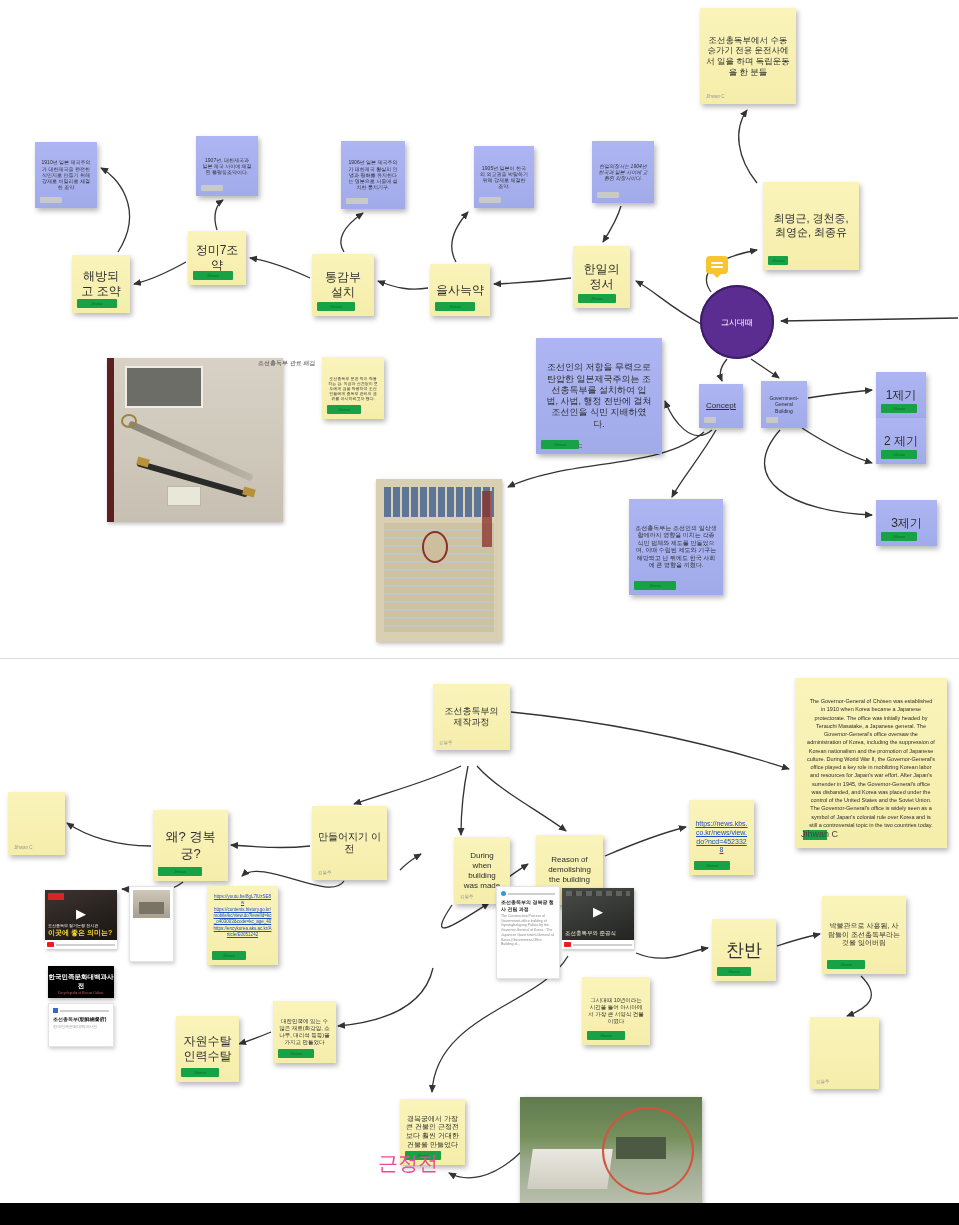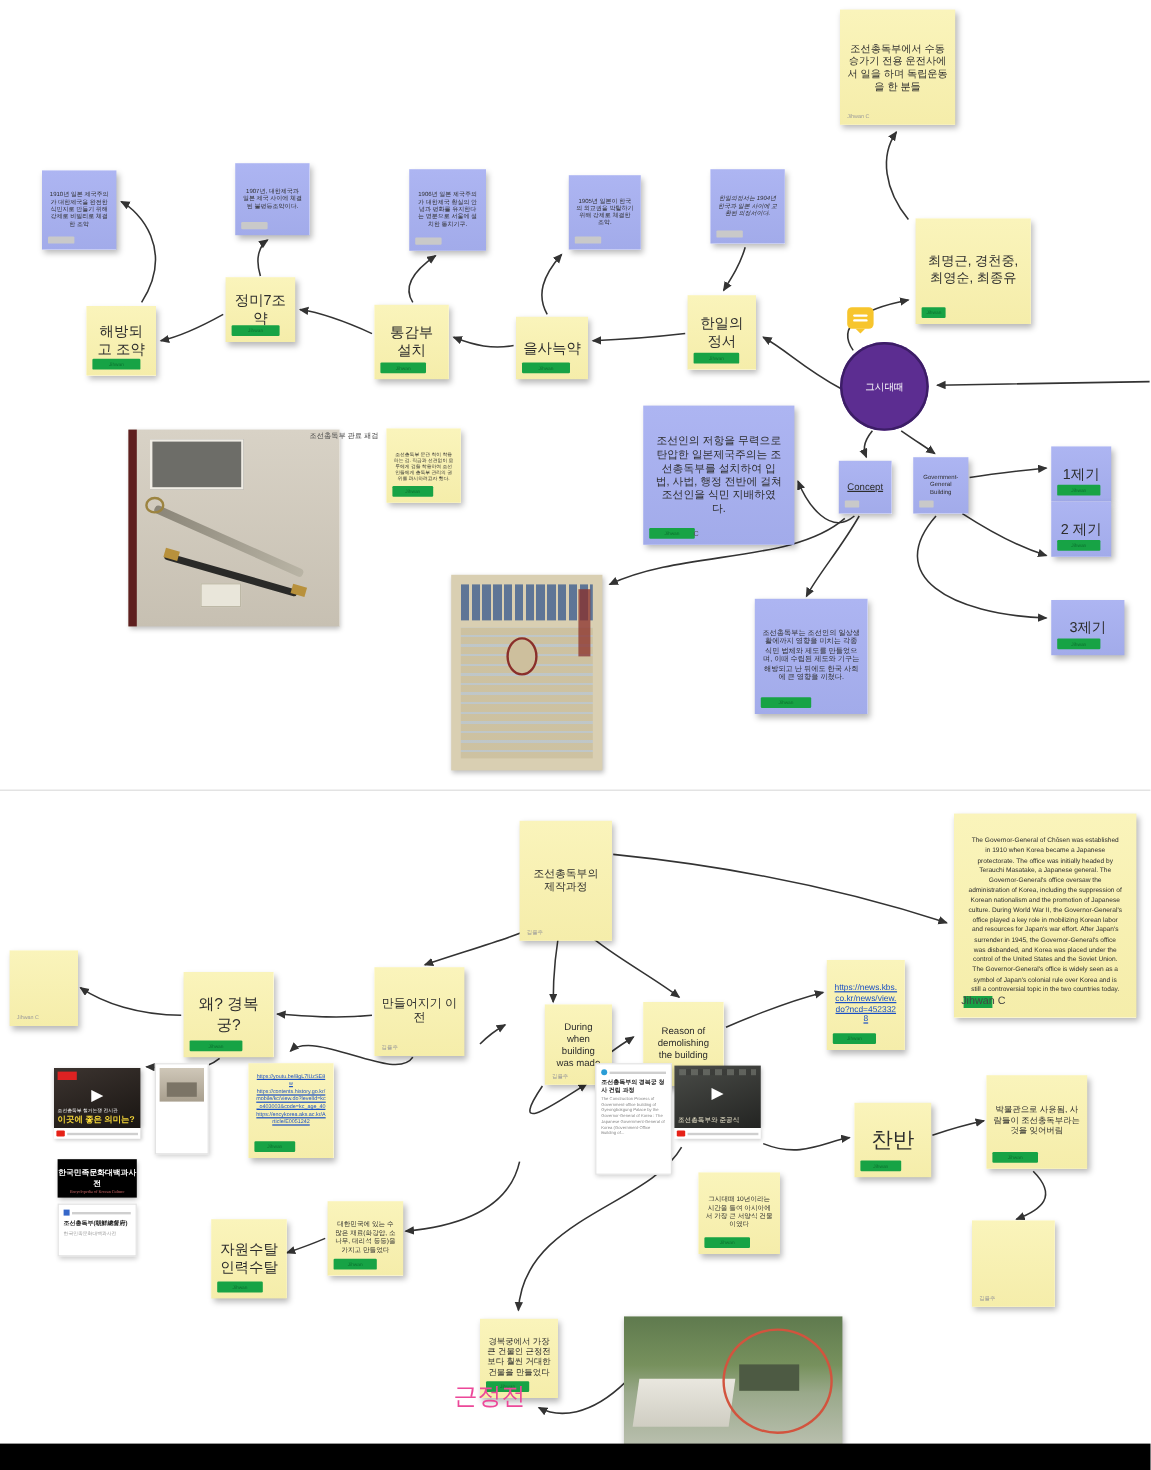--- a/index.html
+++ b/index.html
@@ -197,21 +197,21 @@
 
   <div class="abs" style="left:376px;top:479px;width:126px;height:163px;z-index:2;background:#d9cfb2;box-shadow:1px 2px 4px rgba(0,0,0,.25);padding:6px;">
     <div class="abs" style="left:8px;top:8px;right:8px;height:30px;background:repeating-linear-gradient(90deg,#3f5f8f 0 7px,#d9cfb2 7px 9px);opacity:.8;"></div>
     <div class="abs" style="left:8px;top:44px;right:8px;bottom:10px;background:repeating-linear-gradient(180deg,#c9bd9b 0 6px,#b7c4cf 6px 8px);opacity:.75;"></div>
     <div class="abs" style="left:46px;top:52px;width:26px;height:32px;border:2px solid #8a2f2a;border-radius:50%;background:#cdbf9d;"></div>
     <div class="abs" style="right:10px;top:12px;width:10px;height:56px;background:#8a2f2a;opacity:.75;"></div>
   </div>
 
   <div class="abs" style="left:0;top:658px;width:959px;height:1px;background:#ddd;z-index:0;"></div>
 
-  <div class="note yellow" style="left:433px;top:684px;width:77px;height:100px;font-size:9px;">
+  <div class="note yellow" style="left:433px;top:684px;width:77px;height:66px;font-size:9px;">
     <span>조선총독부의 제작과정</span>
     <span class="author">김율주</span>
   </div>
 
   <div class="note yellow" style="left:795px;top:678px;width:152px;height:170px;font-size:5.5px;padding:10px 12px;line-height:1.5;">
     <span>The Governor-General of Chōsen was established in 1910 when Korea became a Japanese protectorate. The office was initially headed by Terauchi Masatake, a Japanese general. The Governor-General's office oversaw the administration of Korea, including the suppression of Korean nationalism and the promotion of Japanese culture. During World War II, the Governor-General's office played a key role in mobilizing Korean labor and resources for Japan's war effort. After Japan's surrender in 1945, the Governor-General's office was disbanded, and Korea was placed under the control of the United States and the Soviet Union. The Governor-General's office is widely seen as a symbol of Japan's colonial rule over Korea and is still a controversial topic in the two countries today.</span>
     <span class="abs" style="left:8px;bottom:8px;width:24px;height:10px;background:#17a345;z-index:2;"></span>
     <span class="author" style="font-size:9px;color:#444;bottom:7px;z-index:3;">Jihwan C</span>
   </div>
 

